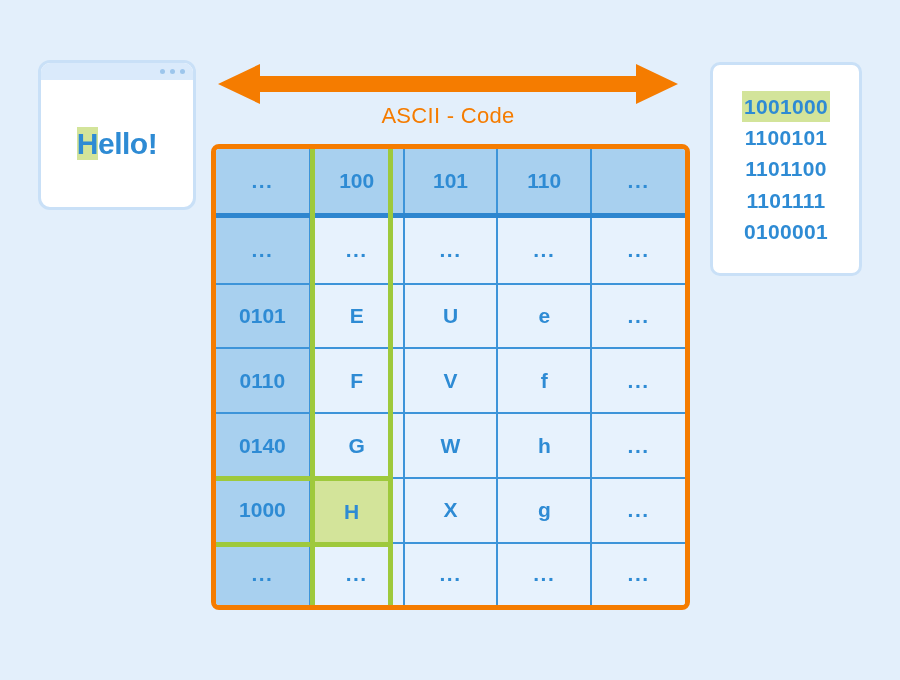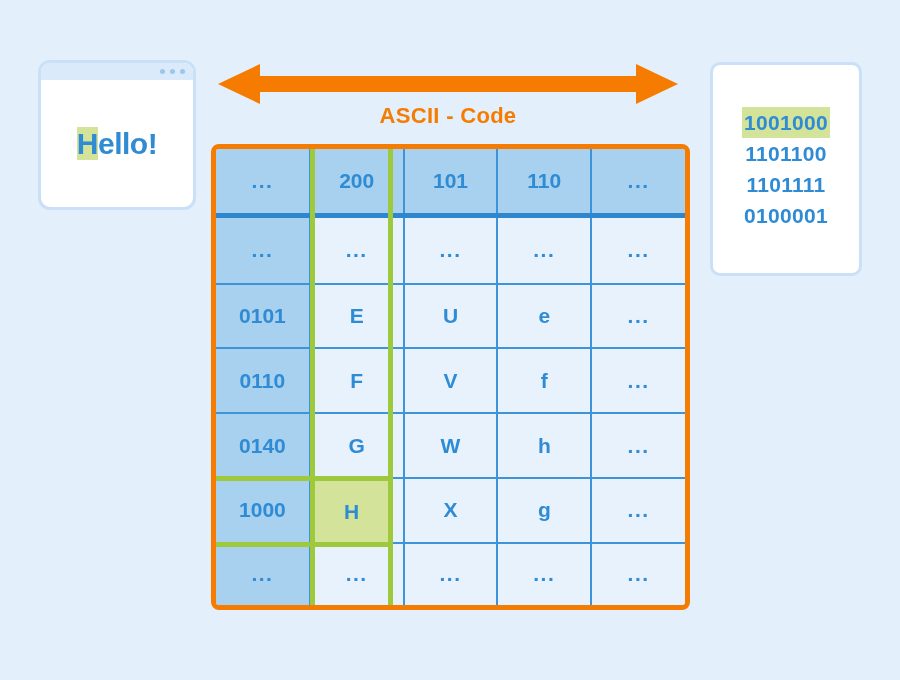--- a/index.html
+++ b/index.html
@@ -70,21 +70,21 @@
     height: 44px;
   }
   #ascii-title {
     position: absolute;
     left: 218px;
     top: 103px;
     width: 460px;
     text-align: center;
     color: #f57c00;
     font-size: 22px;
-    font-weight: bold;
+    font-weight: normal;
     letter-spacing: 0.3px;
   }
 
   
   #ascii-table {
     position: absolute;
     left: 211px;
     top: 144px;
     width: 479px;
     height: 466px;
@@ -197,21 +197,21 @@
 <svg id="ascii-arrow" viewBox="0 0 460 44" xmlns="http://www.w3.org/2000/svg">
   <polygon points="0,22 42,2 42,14 418,14 418,2 460,22 418,42 418,30 42,30 42,42" fill="#f57c00"></polygon>
 </svg>
 <div id="ascii-title">ASCII - Code</div>
 
 <div id="ascii-table">
   <table id="ascii-grid">
     <tbody>
       <tr class="header">
         <td class="rowhead dots">...</td>
-        <td>200</td>
+        <td>100</td>
         <td>101</td>
         <td>110</td>
         <td class="dots">...</td>
       </tr>
       <tr>
         <td class="rowhead dots">...</td>
         <td class="dots">...</td>
         <td class="dots">...</td>
         <td class="dots">...</td>
         <td class="dots">...</td>
@@ -258,16 +258,17 @@
   <div class="green-line-v" style="left:172px;"></div>
 
   <div class="green-line-h" style="left:0px; width:94px; top:327px;"></div>
   <div class="green-line-h" style="left:0px; width:94px; top:393px;"></div>
 
   <div id="green-cell" style="left:94px; top:327px; width:83px; height:71px;">H</div>
 </div>
 
 <div id="binary-panel">
   <div class="binary-line hl">1001000</div>
+  <div class="binary-line">1100101</div>
   <div class="binary-line">1101100</div>
   <div class="binary-line">1101111</div>
   <div class="binary-line">0100001</div>
 </div>
 
 </body></html>

